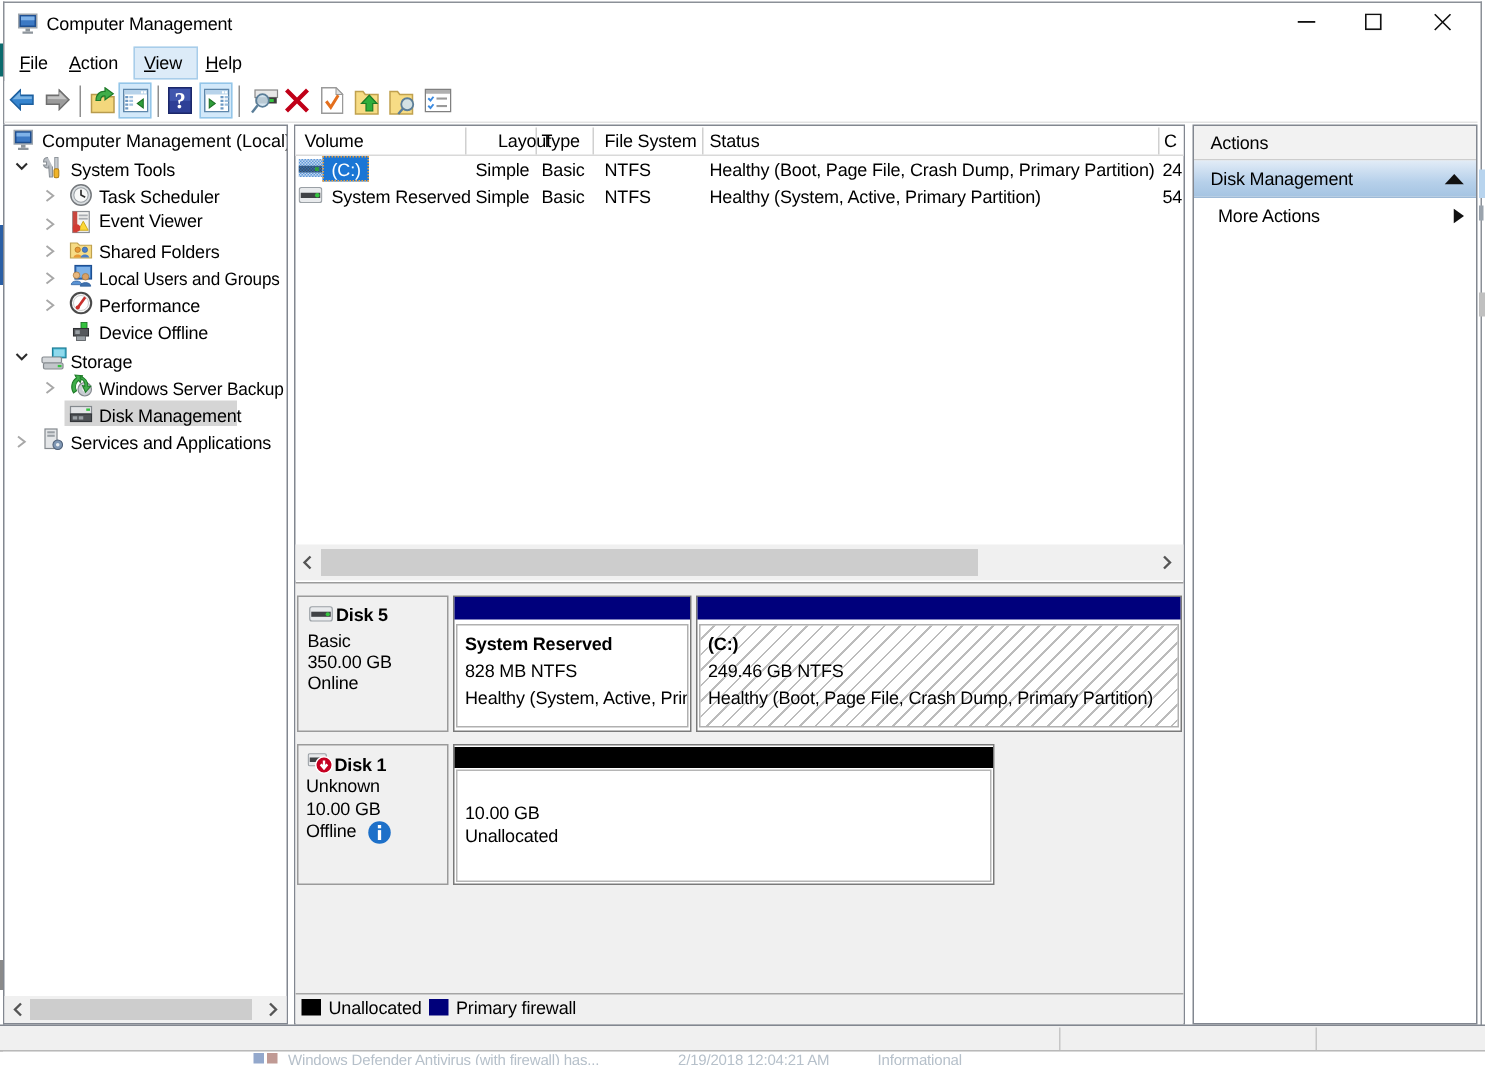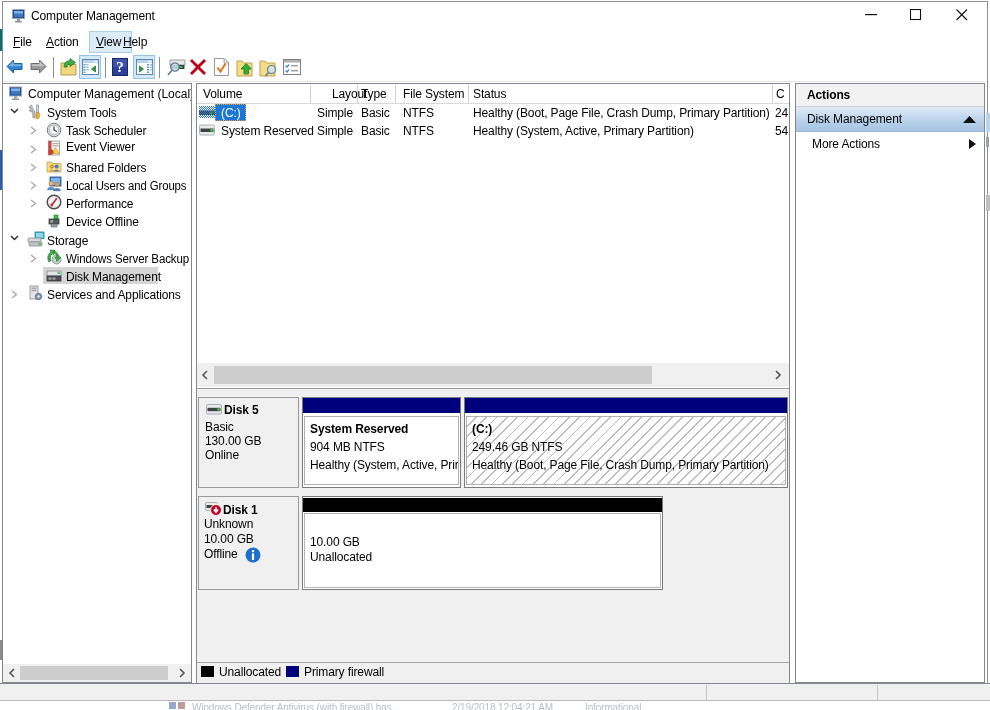--- a/index.html
+++ b/index.html
@@ -34,21 +34,21 @@
     <rect x="0.5" y="0.5" width="10" height="10" fill="none" stroke="#111" stroke-width="1.1"></rect>
   </svg>
 <svg class="a" style="left:956px;top:9px" width="12" height="12">
     <path d="M0.5,0.5 L11,11 M11,0.5 L0.5,11" stroke="#111" stroke-width="1.1"></path>
   </svg>
 
 <div class="a" style="left:89px;top:31px;width:41px;height:20px;background:#dcebf8;border:1px solid #a8cdea"></div>
 <div class="tx" style="left:13px;top:35px"><span class="u">F</span>ile</div>
 <div class="tx" style="left:46px;top:35px"><span class="u">A</span>ction</div>
 <div class="tx" style="left:96px;top:35px"><span class="u">V</span>iew</div>
-<div class="tx" style="left:123px;top:35px"><span class="u">H</span>elp</div>
+<div class="tx" style="left:137px;top:35px"><span class="u">H</span>elp</div>
 
 <div class="a" style="left:3px;top:54px;width:982px;height:27px;background:#fff;border-bottom:1px solid #e3e3e3"></div>
 
 <svg class="a" style="left:6px;top:59px" width="17" height="15" viewBox="0 0 17 15">
 <path d="M7.5,1 L7.5,4.5 L16,4.5 L16,10.5 L7.5,10.5 L7.5,14 L1,7.5 Z" fill="#3584cf" stroke="#1d5f9e" stroke-width="1"></path>
 <path d="M7.5,2.2 L7.5,5.3 L15.2,5.3 L15.2,7 L2.5,7.2 L7.5,2.2Z" fill="#7ab2e2"></path>
 </svg>
 
 <svg class="a" style="left:30px;top:59px" width="17" height="15" viewBox="0 0 17 15">
 <path d="M9.5,1 L9.5,4.5 L1,4.5 L1,10.5 L9.5,10.5 L9.5,14 L16,7.5 Z" fill="#9b9b9b" stroke="#6e6e6e" stroke-width="1"></path>
@@ -353,28 +353,28 @@
 <div class="a" style="left:197px;top:388px;width:592px;height:274px;background:#f0f0f0;border-top:1px solid #9b9b9b"></div>
 
 <div class="a" style="left:198px;top:397px;width:101px;height:91px;background:#f0f0f0;border:1px solid #9a9a9a;box-sizing:border-box"></div>
 <svg class="a" style="left:206px;top:404px" width="16" height="11" viewBox="0 0 16 11">
 <rect x="0.5" y="0.5" width="15" height="9.5" rx="1.5" fill="#e8eaec" stroke="#9aa0a5" stroke-width="0.8"></rect>
 <rect x="1.5" y="3.8" width="13" height="3.4" fill="#3f4245"></rect>
 <circle cx="12.5" cy="5.5" r="1.4" fill="#35c33f"></circle>
 </svg>
 <div class="tx" style="left:224px;top:403px;font-weight:bold">Disk 5</div>
 <div class="tx" style="left:205px;top:420px">Basic</div>
-<div class="tx" style="left:205px;top:434px">130.00 GB</div>
+<div class="tx" style="left:205px;top:434px">350.00 GB</div>
 <div class="tx" style="left:205px;top:448px">Online</div>
 
 <div class="a" style="left:302px;top:397px;width:159px;height:91px;background:#fff;border:1px solid #7a7a7a;box-sizing:border-box"></div>
 <div class="a" style="left:303px;top:398px;width:157px;height:15px;background:#00007c"></div>
 <div class="a" style="left:304px;top:416px;width:155px;height:69px;background:#fff;border:1px solid #b0b0b0;box-sizing:border-box;overflow:hidden">
   <div class="tx" style="left:5px;top:5px;font-weight:bold">System Reserved</div>
-  <div class="tx" style="left:5px;top:23px">904 MB NTFS</div>
+  <div class="tx" style="left:5px;top:23px">828 MB NTFS</div>
   <div class="tx" style="left:5px;top:41px">Healthy (System, Active, Primary Partition)</div>
 </div>
 
 <div class="a" style="left:464px;top:397px;width:324px;height:91px;background:#fff;border:1px solid #7a7a7a;box-sizing:border-box"></div>
 <div class="a" style="left:465px;top:398px;width:322px;height:15px;background:#00007c"></div>
 <div class="a" style="left:466px;top:416px;width:320px;height:69px;border:1px solid #b0b0b0;box-sizing:border-box;overflow:hidden;
   background:repeating-linear-gradient(135deg,#fff 0px,#fff 6px,#bcbcbc 6px,#bcbcbc 7.3px)">
   <div class="tx" style="left:5px;top:5px;font-weight:bold;text-shadow:0 0 2px #fff,0 0 2px #fff">(C:)</div>
   <div class="tx" style="left:5px;top:23px;text-shadow:0 0 2px #fff,0 0 2px #fff">249.46 GB NTFS</div>
   <div class="tx" style="left:5px;top:41px;text-shadow:0 0 2px #fff,0 0 2px #fff">Healthy (Boot, Page File, Crash Dump, Primary Partition)</div>
@@ -405,21 +405,21 @@
 </div>
 
 <div class="a" style="left:197px;top:662px;width:592px;height:20px;background:#f0f0f0;border-top:1px solid #a5a5a5"></div>
 <div class="a" style="left:201px;top:666px;width:13px;height:11px;background:#000"></div>
 <div class="tx" style="left:219px;top:665px">Unallocated</div>
 <div class="a" style="left:286px;top:666px;width:13px;height:11px;background:#00007a"></div>
 <div class="tx" style="left:304px;top:665px">Primary firewall</div>
 
 <div class="a" style="left:795px;top:83px;width:190px;height:600px;border:1px solid #828790;background:#fff;box-sizing:border-box"></div>
 <div class="a" style="left:796px;top:84px;width:188px;height:22px;background:#f2f2f2;border-bottom:1px solid #cdcdcd"></div>
-<div class="tx" style="left:807px;top:88px;font-weight:bold">Actions</div>
+<div class="tx" style="left:807px;top:88px;font-weight:normal">Actions</div>
 <div class="a" style="left:796px;top:107px;width:188px;height:24px;background:linear-gradient(#e2ecf7,#b6d0ea 60%,#a5c4e2);border-bottom:1px solid #9db9d6"></div>
 <div class="tx" style="left:807px;top:112px">Disk Management</div>
 <svg class="a" style="left:963px;top:116px" width="13" height="7">
     <path d="M6.5,0 L13,7 L0,7 Z" fill="#111"></path>
   </svg>
 <div class="tx" style="left:812px;top:137px">More Actions</div>
 <svg class="a" style="left:969px;top:139px" width="7" height="10">
     <path d="M0,0 L7,5 L0,10 Z" fill="#111"></path>
   </svg>
 

